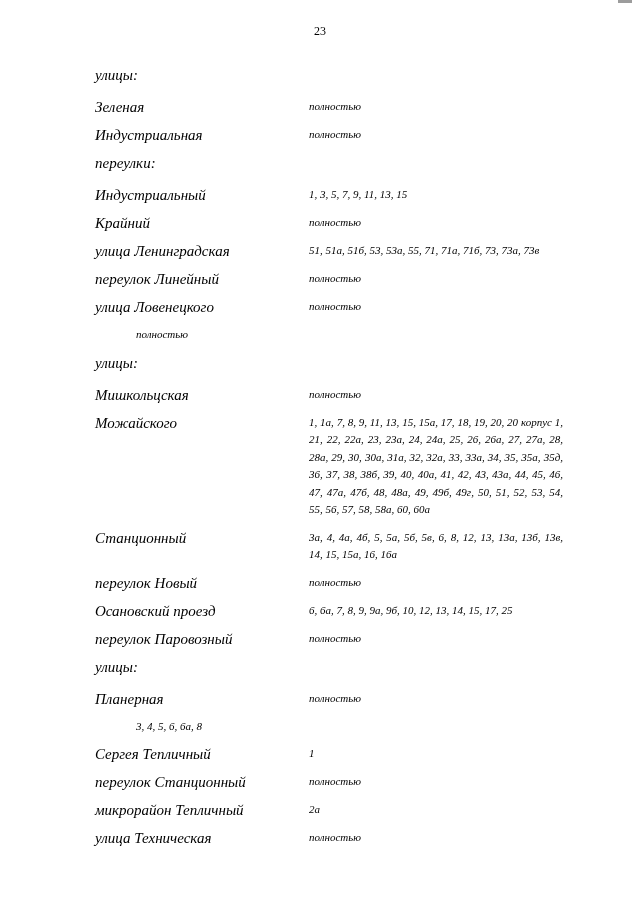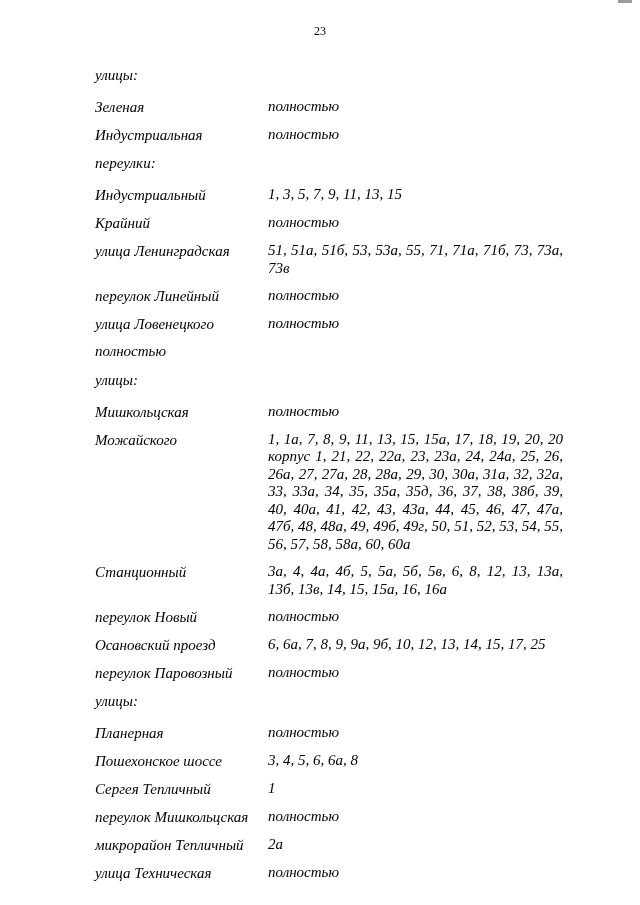--- a/index.html
+++ b/index.html
@@ -50,23 +50,24 @@
     margin-bottom: 10px;
   }
   .cell-label {
     width: 173px;
     flex-shrink: 0;
     font-size: 15px;
     line-height: 18px;
   }
   .cell-value {
     width: 295px;
-    font-size: 15px;
+    font-size: 11px;
     line-height: 17.5px;
     text-align: justify;
+    margin-left: 41px;
   }
   .row.group .cell-label {
     margin-bottom: 4px;
   }
 </style>
 </head>
 <body>
 
 <div class="page">
   <div class="corner-mark"></div>
@@ -141,29 +142,28 @@
       </div>
       <div class="row group">
         <div class="cell-label">улицы:</div>
         <div class="cell-value"></div>
       </div>
       <div class="row">
         <div class="cell-label">Планерная</div>
         <div class="cell-value">полностью</div>
       </div>
       <div class="row">
-        <div class="cell-label">Пошехонское шоссе</div>
         <div class="cell-value">3, 4, 5, 6, 6а, 8</div>
       </div>
       <div class="row">
         <div class="cell-label">Сергея Тепличный</div>
         <div class="cell-value">1</div>
       </div>
       <div class="row">
-        <div class="cell-label">переулок Мишкольцская</div>
+        <div class="cell-label">переулок Станционный</div>
         <div class="cell-value">полностью</div>
       </div>
       <div class="row">
         <div class="cell-label">микрорайон Тепличный</div>
         <div class="cell-value">2а</div>
       </div>
       <div class="row">
         <div class="cell-label">улица Техническая</div>
         <div class="cell-value">полностью</div>
       </div>

